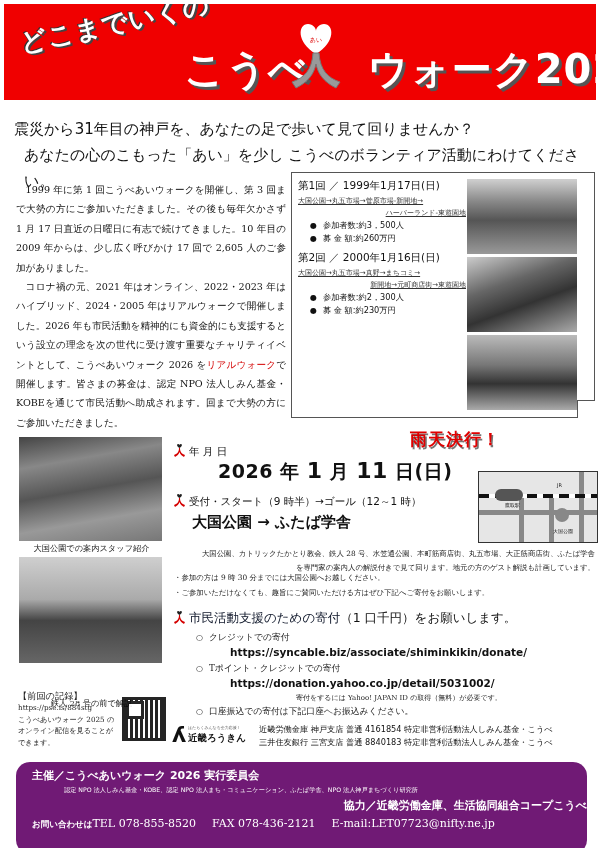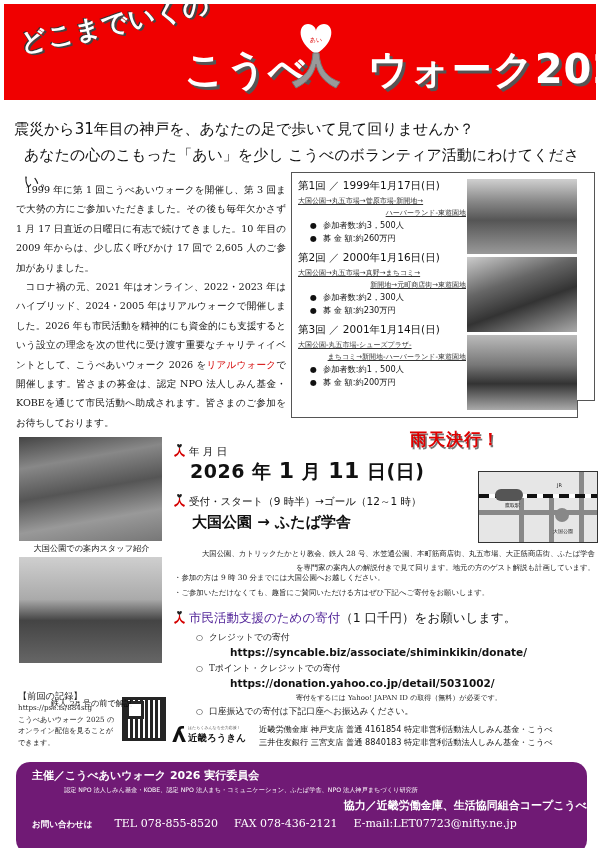--- a/index.html
+++ b/index.html
@@ -47,37 +47,37 @@
   .lphoto { position: absolute; left: 19px; width: 143px; background: #666; }
   .lp1 { top: 437px; height: 104px; background: linear-gradient(170deg, #444 0%, #888 25%, #555 50%, #999 75%, #777 100%); }
   .lp2 { top: 557px; height: 106px; background: linear-gradient(180deg, #cfcfcf 0%, #aaa 40%, #444 60%, #666 100%); }
   .lcap { position: absolute; left: 14px; width: 155px; text-align: center; font-family: "DejaVu Serif", serif; font-size: 8.2px; color: #222; }
   .lcap1 { top: 543px; }
   .lcap2 { top: 666px; margin-top: 32px; }
 
   
   .ic { display: inline-block; width: 11px; height: 13px; vertical-align: -2px; margin-right: 4px; }
   .date-label { position: absolute; left: 174px; top: 444px; font-size: 10.5px; }
-  .date-big { position: absolute; left: 190px; top: 458px; font-size: 19px; font-weight: bold; letter-spacing: 0.5px; }
+  .date-big { position: absolute; left: 218px; top: 458px; font-size: 19px; font-weight: bold; letter-spacing: 0.5px; }
   .date-big .n { font-size: 22px; }
   .rain { position: absolute; left: 410px; top: 428px; font-size: 17px; font-weight: bold; color: #e00000;
     text-shadow: 1.5px 1.5px 0 #777; letter-spacing: 1px; }
   .route-label { position: absolute; left: 174px; top: 494px; font-size: 10.5px; }
   .route-big { position: absolute; left: 192px; top: 513px; font-size: 15px; font-weight: bold; }
   .map { position: absolute; left: 478px; top: 471px; width: 120px; height: 72px; border: 1px solid #333; background: #e6e6e6; overflow: hidden; }
   .map .rail { position: absolute; left: 0; top: 22px; width: 100%; height: 4px;
     background: repeating-linear-gradient(90deg, #111 0 10px, #fff 10px 16px); }
   .map .road { position: absolute; background: #888; }
   .map .lbl { position: absolute; font-size: 5px; color: #222; }
   .desc { position: absolute; left: 199px; top: 547px; width: 396px; font-family: "DejaVu Serif", serif; font-size: 7.4px; line-height: 13.5px; color: #222; text-align: right; }
   .bullets { position: absolute; left: 174px; top: 571px; font-family: "DejaVu Serif", serif; font-size: 7.4px; line-height: 14.5px; color: #222; }
   .bullets div::before { content: "・"; }
 
   .donate-head { position: absolute; left: 174px; top: 610px; font-size: 12.5px; color: #111; }
-  .donate-head .red { color: #4c1d95; }
+  .donate-head .red { color: #0f172a; }
   .donate-list { position: absolute; left: 196px; top: 630px; width: 400px; font-family: "DejaVu Serif", serif; font-size: 8.8px; color: #222; }
   .dl-item { height: 14px; line-height: 14px; }
   .dl-item::before { content: "○"; margin-right: 6px; font-size: 8px; }
   .dl-url { padding-left: 34px; font-family: "DejaVu Sans", sans-serif; font-weight: bold; font-size: 10.5px; height: 17px; line-height: 17px; color: #111; }
   .dl-note { padding-left: 100px; font-size: 7px; height: 12px; line-height: 12px; }
 
   
   .record { position: absolute; left: 18px; top: 689px; width: 98px; font-family: "DejaVu Serif", serif; font-size: 7.2px; line-height: 11.5px; color: #222; }
   .record .rt { font-size: 9.2px; line-height: 13px; }
   .qr { position: absolute; left: 122px; top: 697px; width: 44px; height: 44px; background:
@@ -90,21 +90,21 @@
   .rokin .tag { position: absolute; left: 16px; top: 2px; font-size: 4px; color: #555; white-space: nowrap; }
   .rokin .name { position: absolute; left: 16px; top: 9px; font-size: 9.5px; font-weight: bold; white-space: nowrap; }
   .banks { position: absolute; left: 259px; top: 723px; font-size: 8.2px; line-height: 12.5px; color: #111; white-space: nowrap; }
 
   
   .footer { position: absolute; left: 16px; top: 762px; width: 571px; height: 92px; background: #701a75; border-radius: 14px; color: #fff; padding: 6px 0 0 16px; }
   .f1 { font-size: 11px; font-weight: bold; height: 15px; line-height: 15px; }
   .f2 { font-size: 6.2px; padding-left: 32px; height: 13px; line-height: 13px; }
   .f3 { font-size: 11px; font-weight: bold; height: 19px; line-height: 19px; text-align: right; }
   .f4 { font-size: 11px; font-family: "DejaVu Serif", serif; height: 18px; line-height: 18px; white-space: nowrap; }
-  .f4 .lead { font-family: "DejaVu Sans", sans-serif; font-size: 8.5px; font-weight: bold; margin-right: 22px; }
+  .f4 .lead { font-family: "DejaVu Sans", sans-serif; font-size: 8.5px; font-weight: bold; margin-right: 0; }
   .f4 span.g { margin-right: 16px; text-align: right; }
 </style>
 </head>
 <body>
 
 <div class="banner">
   <div class="sub">どこまでいくの</div>
   <div class="main">
     <span>こうべ</span><span class="gap"></span><span>ウォーク2026</span>
   </div>
@@ -115,46 +115,39 @@
   </svg>
 </div>
 
 <div class="intro">
   <div>震災から31年目の神戸を、あなたの足で歩いて見て回りませんか？</div>
   <div>あなたの心のこもった「あい」を少し こうべのボランティア活動にわけてください。</div>
 </div>
 
 <div class="body-text">
   <p>1999 年に第 1 回こうべあいウォークを開催し、第 3 回まで大勢の方にご参加いただきました。その後も毎年欠かさず 1 月 17 日直近の日曜日に有志で続けてきました。10 年目の 2009 年からは、少し広く呼びかけ 17 回で 2,605 人のご参加がありました。</p>
-  <p><span>コロナ禍の元、2021 年はオンライン、2022・2023 年はハイブリッド、2024・2005 年はリアルウォークで開催しました。2026 年も市民活動を精神的にも資金的にも支援するという設立の理念を次の世代に受け渡す重要なチャリティイベントとして、こうべあいウォーク 2026 を</span><span class="red">リアルウォーク</span><span>で開催します。皆さまの募金は、認定 NPO 法人しみん基金・KOBEを通じて市民活動へ助成されます。皆さまのご参加をお待ちしております。</span></p>
+  <p><span>コロナ禍の元、2021 年はオンライン、2022・2023 年はハイブリッド、2024・2005 年はリアルウォークで開催しました。2026 年も市民活動を精神的にも資金的にも支援するという設立の理念を次の世代に受け渡す重要なチャリティイベントとして、こうべあいウォーク 2026 を</span><span class="red">リアルウォーク</span><span>で開催します。皆さまの募金は、認定 NPO 法人しみん基金・KOBEを通じて市民活動へ助成されます。回まで大勢の方にご参加いただきました。</span></p>
 </div>
 
 <div class="history">
   <div class="hist-list">
     <div class="hist-item">
       <div class="hist-title">第1回 ／ 1999年1月17日(日)</div>
       <div class="hist-route">大国公園→丸五市場→菅原市場-新開地→</div>
       <div class="hist-route r2">ハーバーランド-東遊園地</div>
       <div class="hist-stat">参加者数:約3，500人</div>
       <div class="hist-stat">募 金 額:約260万円</div>
     </div>
     <div class="hist-item">
       <div class="hist-title">第2回 ／ 2000年1月16日(日)</div>
       <div class="hist-route">大国公園→丸五市場→真野→まちコミ→</div>
       <div class="hist-route r2">新開地→元町商店街→東遊園地</div>
       <div class="hist-stat">参加者数:約2，300人</div>
       <div class="hist-stat">募 金 額:約230万円</div>
     </div>
-    <div class="hist-item">
-      <div class="hist-title">第3回 ／ 2001年1月14日(日)</div>
-      <div class="hist-route">大国公園-丸五市場-シューズプラザ-</div>
-      <div class="hist-route r2">まちコミ→新開地-ハーバーランド-東遊園地</div>
-      <div class="hist-stat">参加者数:約1，500人</div>
-      <div class="hist-stat">募 金 額:約200万円</div>
-    </div>
   </div>
   <div class="hist-photos">
     <div class="photo p1"></div>
     <div class="photo p2"></div>
     <div class="photo p3"></div>
   </div>
   <div class="fold"></div>
 </div>
 
 <div class="lphoto lp1"></div>

